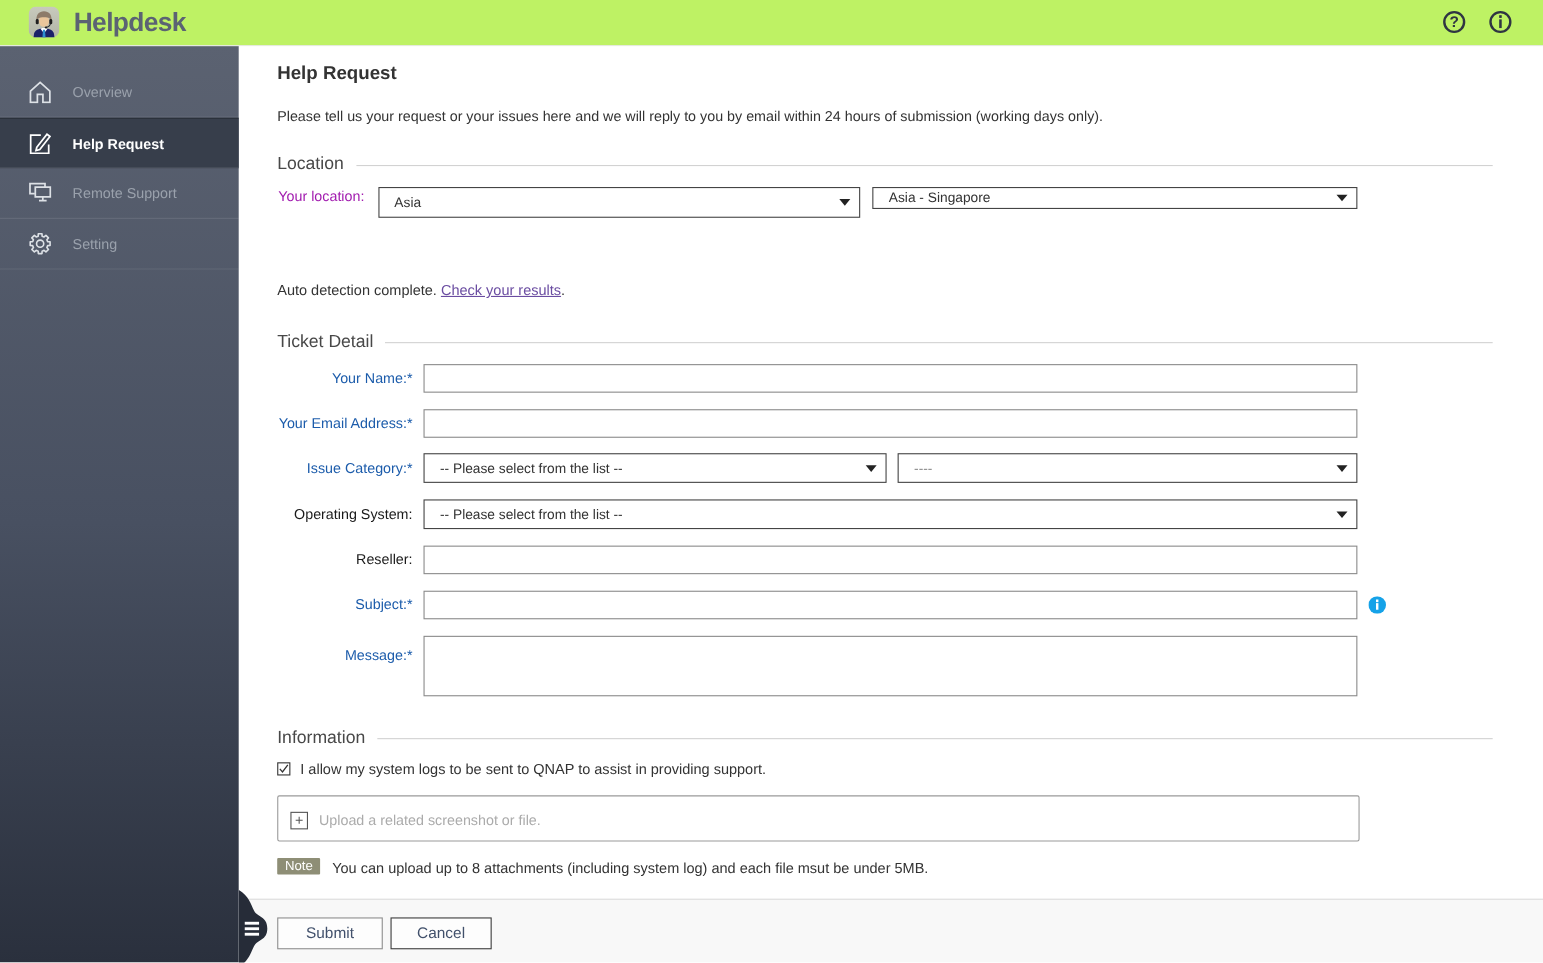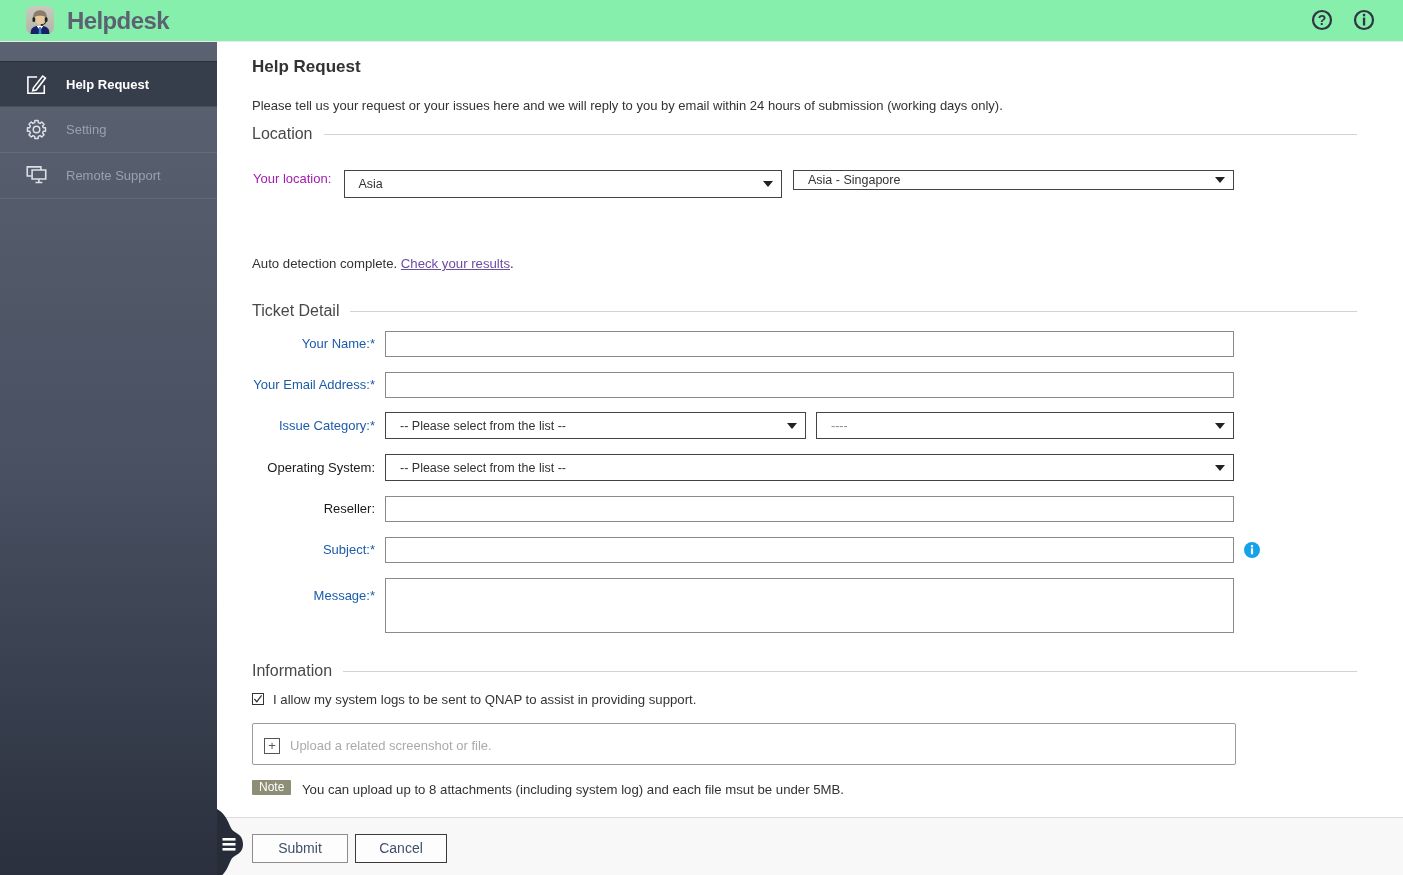--- a/index.html
+++ b/index.html
@@ -1,21 +1,21 @@
 <!DOCTYPE html>
 <html><head>
 <meta charset="utf-8">
 <style>
 * { margin:0; padding:0; box-sizing:border-box; }
 html,body { width:1403px; height:875px; overflow:hidden; background:#fff;
   font-family:"Liberation Sans", sans-serif; }
 #page { position:relative; width:1403px; height:875px; }
 
 
-#hdr { position:absolute; left:0; top:0; width:1403px; height:42px; background:#86efac;
+#hdr { position:absolute; left:0; top:0; width:1403px; height:42px; background:#bef264;
   border-bottom:1px solid #e9e9e9; }
 #logo { position:absolute; left:26px; top:6px; }
 #brand { position:absolute; left:67px; top:7px; font-size:24px; font-weight:bold; color:#5b6373; letter-spacing:-0.6px; }
 #hicons { position:absolute; right:26px; top:8px; }
 
 
 #side { position:absolute; left:0; top:42px; width:217px; height:833px;
   background:linear-gradient(180deg,#5b6271 0%, #485061 52%, #2a303d 100%); }
 #menu { position:absolute; left:0; top:19px; width:217px; }
 .mi { position:relative; height:46px; border-bottom:1px solid rgba(255,255,255,0.09); }
@@ -90,56 +90,62 @@
       <circle cx="13" cy="12" r="9" fill="none" stroke="#2f3542" stroke-width="2.2"></circle>
       <text x="13" y="16.8" font-size="14" font-weight="bold" fill="#2f3542" text-anchor="middle" font-family="Liberation Sans">?</text>
       <circle cx="55" cy="12" r="9" fill="none" stroke="#2f3542" stroke-width="2.2"></circle>
       <rect x="53.9" y="9.6" width="2.3" height="7.9" fill="#2f3542"></rect>
       <rect x="53.9" y="5.8" width="2.3" height="2.5" fill="#2f3542"></rect>
     </svg>
   </div>
 
   <div id="side">
     <div id="menu">
+      <div class="mi">
+          <svg class="ic" width="21" height="21" viewBox="0 0 20 20" fill="none" stroke="#dde1e6" stroke-width="1.5">
+          <path d="M1.6 19.2 V9.3 L10 1.8 L18.4 9.3 V19.2 H12.4 V12.2 H7.6 V19.2 Z" stroke-linejoin="miter"></path>
+        </svg>
+          <span class="tx">Overview</span>
+        </div>
       <div class="mi act">
           <svg class="ic" width="21" height="21" viewBox="0 0 20 20" fill="none" stroke="#fff" stroke-width="1.5">
           <path d="M17.4 10.8 V18.4 H1.8 V2.8 H10.6"></path>
             <path d="M7.1 13.2 L15.9 1.9 L18.5 3.9 L9.7 15.2 L6.4 16 Z"></path>
         </svg>
           <span class="tx">Help Request</span>
-        </div>
-      <div class="mi">
-          <svg class="ic" width="21" height="21" viewBox="0 0 20 20" fill="none" stroke="#dde1e6" stroke-width="1.4">
-          <circle cx="10" cy="10" r="3.1"></circle>
-          <path d="M8.4 1.4 L11.6 1.4 L11.7 3.5 L13.4 4.2 L15.0 2.8 L17.2 5.0 L15.8 6.6 L16.5 8.3 L18.6 8.4 L18.6 11.6 L16.5 11.7 L15.8 13.4 L17.2 15.0 L15.0 17.2 L13.4 15.8 L11.7 16.5 L11.6 18.6 L8.4 18.6 L8.3 16.5 L6.6 15.8 L5.0 17.2 L2.8 15.0 L4.2 13.4 L3.5 11.7 L1.4 11.6 L1.4 8.4 L3.5 8.3 L4.2 6.6 L2.8 5.0 L5.0 2.8 L6.6 4.2 L8.3 3.5 Z" stroke-linejoin="round"></path>
-        </svg>
-          <span class="tx">Setting</span>
         </div>
       <div class="mi">
           <svg class="ic" width="21" height="21" viewBox="0 0 20 20" fill="none" stroke="#dde1e6" stroke-width="1.5">
           <path d="M14.2 4.8 V1.8 H1.2 V10.4 H5.4"></path>
             <path d="M18.8 4.8 H5.8 V13.4 H18.8 Z"></path>
             <path d="M12.3 13.4 V16.6 M9 16.6 H15.6"></path>
         </svg>
           <span class="tx">Remote Support</span>
+        </div>
+      <div class="mi">
+          <svg class="ic" width="21" height="21" viewBox="0 0 20 20" fill="none" stroke="#dde1e6" stroke-width="1.4">
+          <circle cx="10" cy="10" r="3.1"></circle>
+          <path d="M8.4 1.4 L11.6 1.4 L11.7 3.5 L13.4 4.2 L15.0 2.8 L17.2 5.0 L15.8 6.6 L16.5 8.3 L18.6 8.4 L18.6 11.6 L16.5 11.7 L15.8 13.4 L17.2 15.0 L15.0 17.2 L13.4 15.8 L11.7 16.5 L11.6 18.6 L8.4 18.6 L8.3 16.5 L6.6 15.8 L5.0 17.2 L2.8 15.0 L4.2 13.4 L3.5 11.7 L1.4 11.6 L1.4 8.4 L3.5 8.3 L4.2 6.6 L2.8 5.0 L5.0 2.8 L6.6 4.2 L8.3 3.5 Z" stroke-linejoin="round"></path>
+        </svg>
+          <span class="tx">Setting</span>
         </div>
     </div>
     <svg id="toggle" width="27" height="70" viewBox="0 0 27 70">
       <path d="M0 0 C9 5 11 13 14 19 C17 25 26 24 26 35 C26 46 17 45 14 51 C11 57 9 65 0 70 Z" fill="#262c38"></path>
       <rect x="5.5" y="29" width="13" height="2.6" fill="#fff"></rect>
       <rect x="5.5" y="34" width="13" height="2.6" fill="#fff"></rect>
       <rect x="5.5" y="39" width="13" height="2.6" fill="#fff"></rect>
     </svg>
   </div>
 
   <div id="main">
     <h1 class="title">Help Request</h1>
     <p class="lead">Please tell us your request or your issues here and we will reply to you by email within 24 hours of submission (working days only).</p>
 
-    <div class="sect" style="top:83px;">
+    <div class="sect" style="top:99px;">
         <span>Location</span>
         <i></i>
       </div>
     <div class="glbl" style="left:36px; top:129px;">Your location:</div>
     <div class="sel" style="left:126.5px; top:128px; width:438px; height:28px;">
         <span class="t">Asia</span>
         <span class="a"></span>
       </div>
     <div class="sel" style="left:576px; top:128px; width:441px; height:20px;">
         <span class="t">Asia - Singapore</span>

